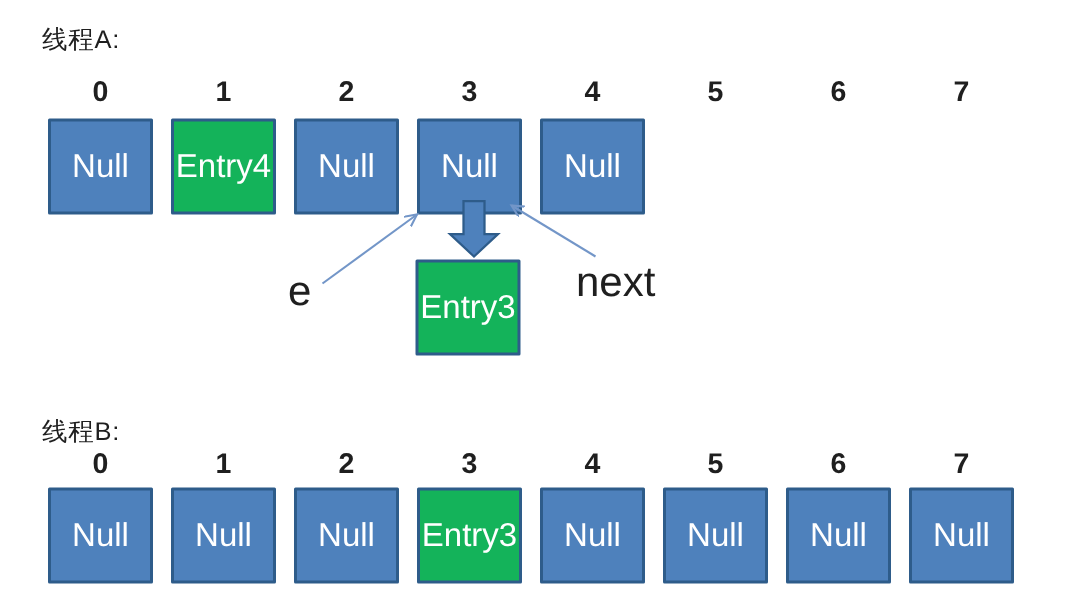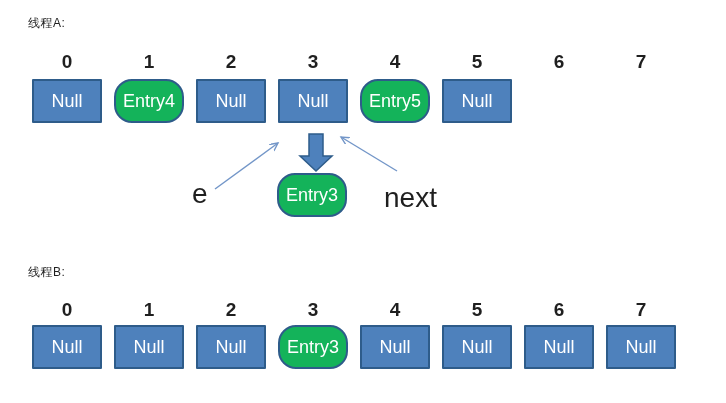--- a/index.html
+++ b/index.html
@@ -9,38 +9,38 @@
     --thin-arrow:#7396C8;
     --label-text:#1F1F1F;
     --cell-text:#FFFFFF;
   }
   html,body{margin:0;padding:0;background:#FFFFFF;}
   .canvas{
     position:relative;width:726px;height:403px;background:#FFFFFF;
     font-family:"Liberation Sans","DejaVu Sans",sans-serif;overflow:hidden;
   }
   .thread-label{
-    position:absolute;left:28px;font-size:12px;color:var(--label-text);
+    position:absolute;left:28px;font-size:17px;color:var(--label-text);
     letter-spacing:0.5px;
   }
   .index-row,.cell-row{
     position:absolute;left:32px;display:flex;gap:12px;
   }
   .idx{
     width:70px;text-align:center;font-size:19px;font-weight:bold;
     color:var(--label-text);line-height:20px;
   }
   .cell{
-    width:70px;height:44px;box-sizing:border-box;
+    width:70px;height:64px;box-sizing:border-box;
     border:2px solid var(--cell-border);border-radius:1px;
     display:flex;align-items:center;justify-content:center;
-    color:var(--cell-text);font-size:18px;
+    color:var(--cell-text);font-size:22px;
   }
   .cell.null{background:var(--cell-blue);}
-  .cell.entry{background:var(--cell-green);border-radius:18px;}
+  .cell.entry{background:var(--cell-green);}
   .mid-entry{position:absolute;left:277px;top:173px;}
   .ptr-label{
     position:absolute;font-size:28px;color:var(--label-text);line-height:1;
   }
   .arrow-layer{
     position:absolute;left:0;top:0;width:726px;height:403px;pointer-events:none;
   }
 </style>
 </head>
 <body>
@@ -56,40 +56,39 @@
       <div class="idx">4</div>
       <div class="idx">5</div>
       <div class="idx">6</div>
       <div class="idx">7</div>
     </div>
   <div class="cell-row" id="rowA" style="top:79px">
       <div class="cell null">Null</div>
       <div class="cell entry">Entry4</div>
       <div class="cell null">Null</div>
       <div class="cell null">Null</div>
-      <div class="cell entry">Entry5</div>
       <div class="cell null">Null</div>
     </div>
 
   <svg class="arrow-layer" viewBox="0 0 726 403">
     <defs>
       <marker id="ah" markerWidth="12" markerHeight="12" refX="8" refY="4" orient="auto" markerUnits="userSpaceOnUse">
         <path d="M0,0 L8,4 L0,8" fill="none" stroke="var(--thin-arrow)" stroke-width="1.4"></path>
       </marker>
     </defs>
     <polygon points="309,134 323,134 323,156 332,156 316,171 300,156 309,156" fill="var(--cell-blue)" stroke="var(--cell-border)" stroke-width="1.5"></polygon>
     <line x1="215" y1="189" x2="278" y2="143" stroke="var(--thin-arrow)" stroke-width="1.4" marker-end="url(#ah)"></line>
     <line x1="397" y1="171" x2="341" y2="137" stroke="var(--thin-arrow)" stroke-width="1.4" marker-end="url(#ah)"></line>
   </svg>
 
   <div class="cell entry mid-entry">Entry3</div>
   <div class="ptr-label" style="left:192px;top:180px">e</div>
-  <div class="ptr-label" style="left:384px;top:184px">next</div>
+  <div class="ptr-label" style="left:384px;top:174px">next</div>
 
-  <div class="thread-label" style="top:264px">线程B:</div>
+  <div class="thread-label" style="top:276px">线程B:</div>
   <div class="index-row" id="idxB" style="top:300px">
       <div class="idx">0</div>
       <div class="idx">1</div>
       <div class="idx">2</div>
       <div class="idx">3</div>
       <div class="idx">4</div>
       <div class="idx">5</div>
       <div class="idx">6</div>
       <div class="idx">7</div>
     </div>

